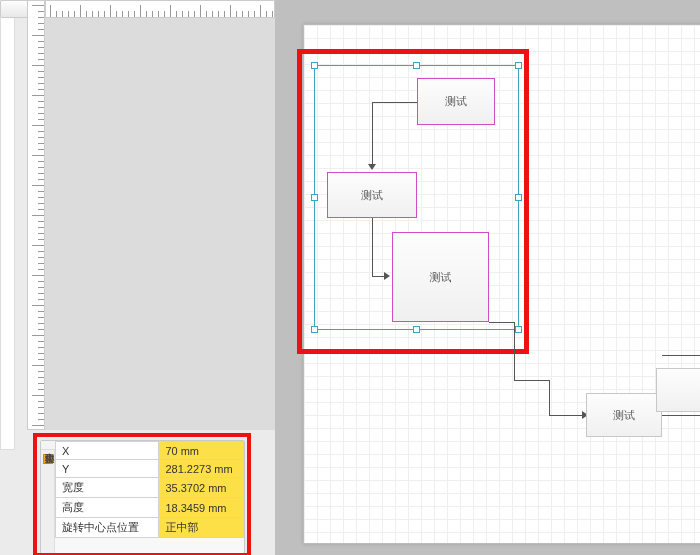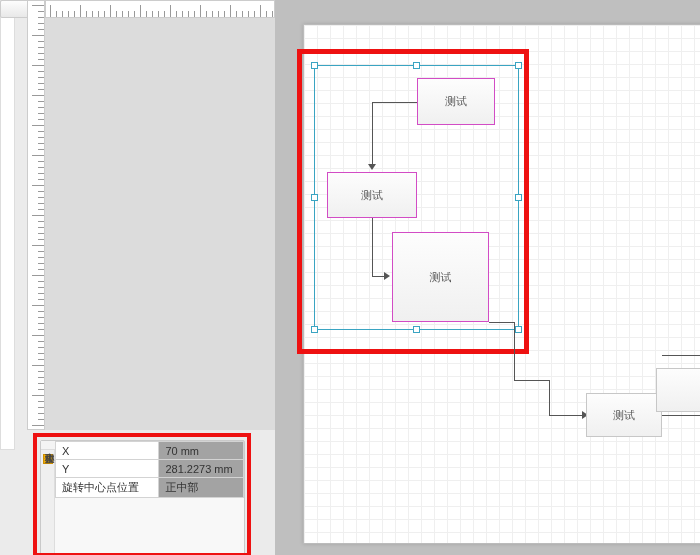--- a/index.html
+++ b/index.html
@@ -18,21 +18,21 @@
     .ruler.v .tick.major { left:4px; width:14px;}
     .gutter { position:absolute; left:45px; top:18px; width:230px; height:412px; background:#dcdcdc;}
     .prop-panel { position:absolute; left:40px; top:440px; width:205px; height:115px; background:#f8f8f8; border:1px solid #c9c9c9; border-radius:2px;}
     .prop-highlight { position:absolute; left:33px; top:433px; width:218px; height:124px; border:4px solid #e11; pointer-events:none;}
     .prop-panel .side-tabs { position:absolute; left:0; top:0; width:14px; height:100%; background:#efefef; border-right:1px solid #ddd;}
     .side-tabs .vtab { writing-mode:vertical-rl; font-size:10px; padding:4px 1px; border-bottom:1px solid #ddd; color:#444; background:#f4f4f4;}
     .side-tabs .mark { width:10px; height:10px; margin:4px auto; background:#ffb400; border:1px solid #cc8e00;}
     table.props { position:absolute; left:14px; top:0; width:calc(100% - 14px); border-collapse:collapse; font-size:11px;}
     table.props td { border:1px solid #d3d3d3; padding:2px 6px; height:18px; overflow:hidden; white-space:nowrap;}
     table.props td.key { background:#fff; width:55%;}
-    table.props td.val { background:#a3a3a3; width:45%;}
+    table.props td.val { background:#fde047; width:45%;}
     
     .canvas-scroll { position:absolute; left:275px; top:0; width:425px; height:555px; background:#bfbfbf;}
     .page { position:absolute; left:28px; top:24px; width:420px; height:520px; background:#fff; border:1px solid #bbb; box-shadow:0 0 4px rgba(0,0,0,.15);
       background-image: linear-gradient(#efefef 1px, transparent 1px), linear-gradient(90deg, #efefef 1px, transparent 1px);
       background-size:13px 13px;
     }
     .red-frame { position:absolute; border:5px solid #e11; pointer-events:none;}
     .group-sel { position:absolute; border:1px solid #3aa4c2;}
     .group-sel .dot { position:absolute; width:7px; height:7px; background:#fff; border:1px solid #3aa4c2;}
     .dot.c { left:50%; margin-left:-4px;}
@@ -178,20 +178,28 @@
       <tbody>
           <tr>
         <td class="key">X</td>
         <td class="val">70 mm</td>
       </tr>
       <tr>
         <td class="key">Y</td>
         <td class="val">281.2273 mm</td>
       </tr>
       <tr>
+        <td class="key">宽度</td>
+        <td class="val">35.3702 mm</td>
+      </tr>
+      <tr>
+        <td class="key">高度</td>
+        <td class="val">18.3459 mm</td>
+      </tr>
+      <tr>
         <td class="key">旋转中心点位置</td>
         <td class="val">正中部</td>
       </tr>
     </tbody>
       </table>
   </div>
   <div class="prop-highlight"></div>
 </div>
 
 <div class="canvas-scroll">

